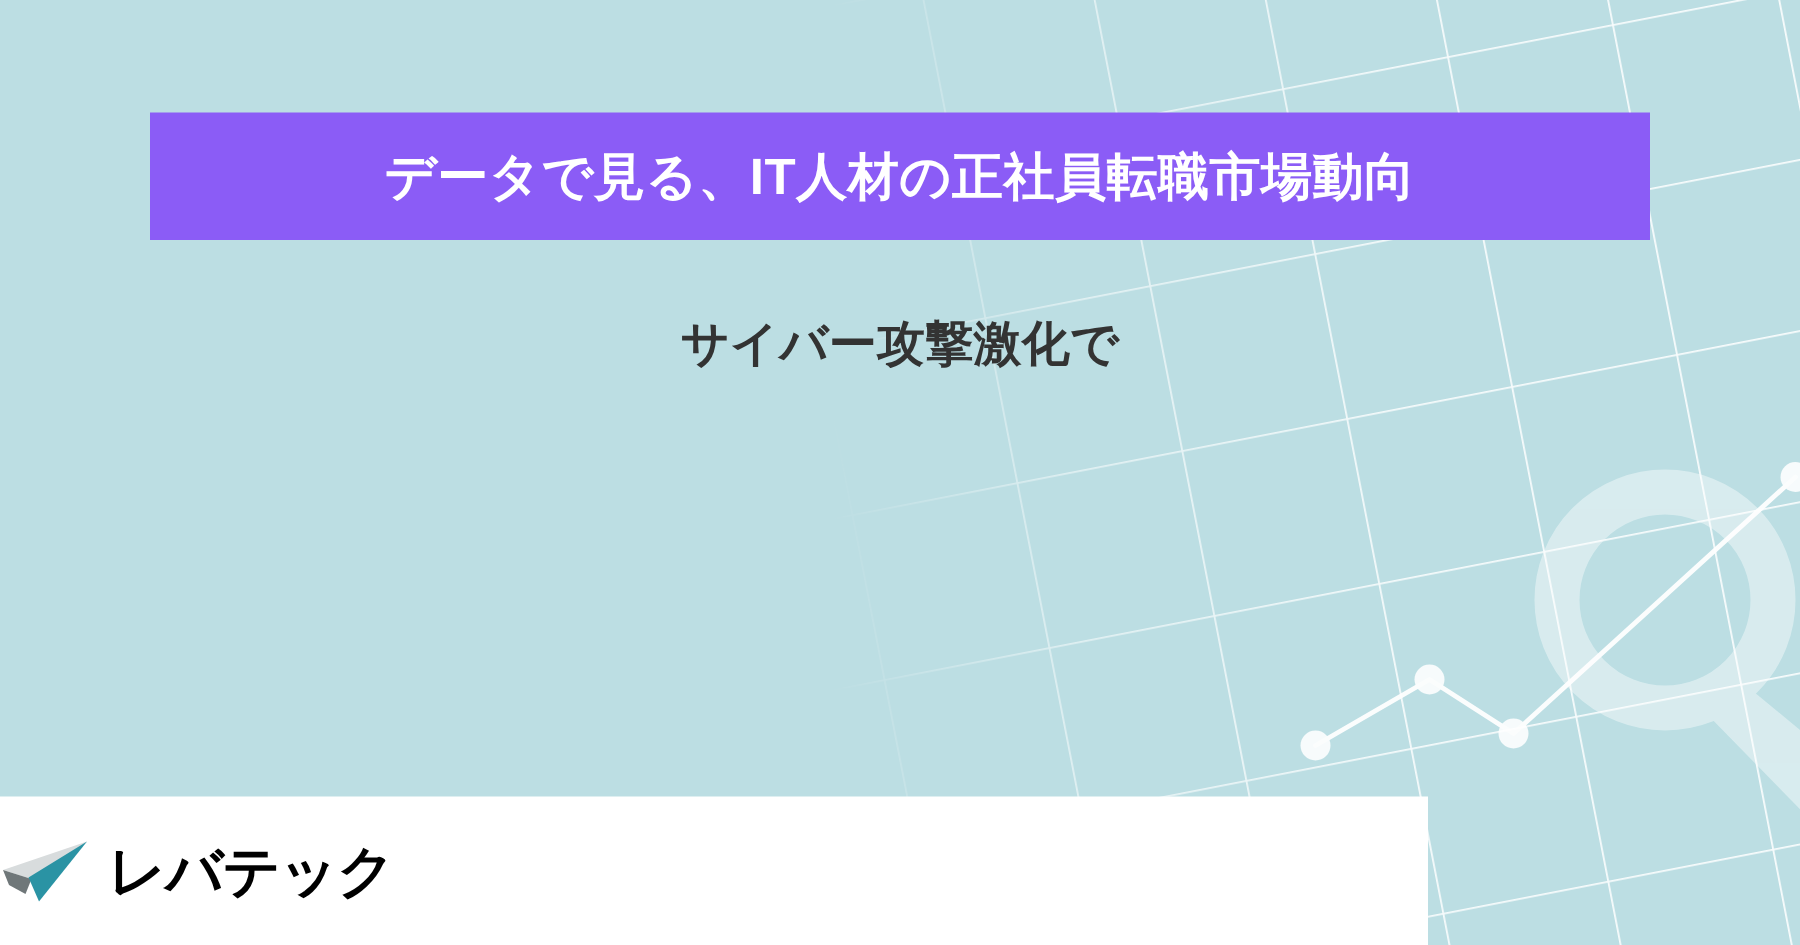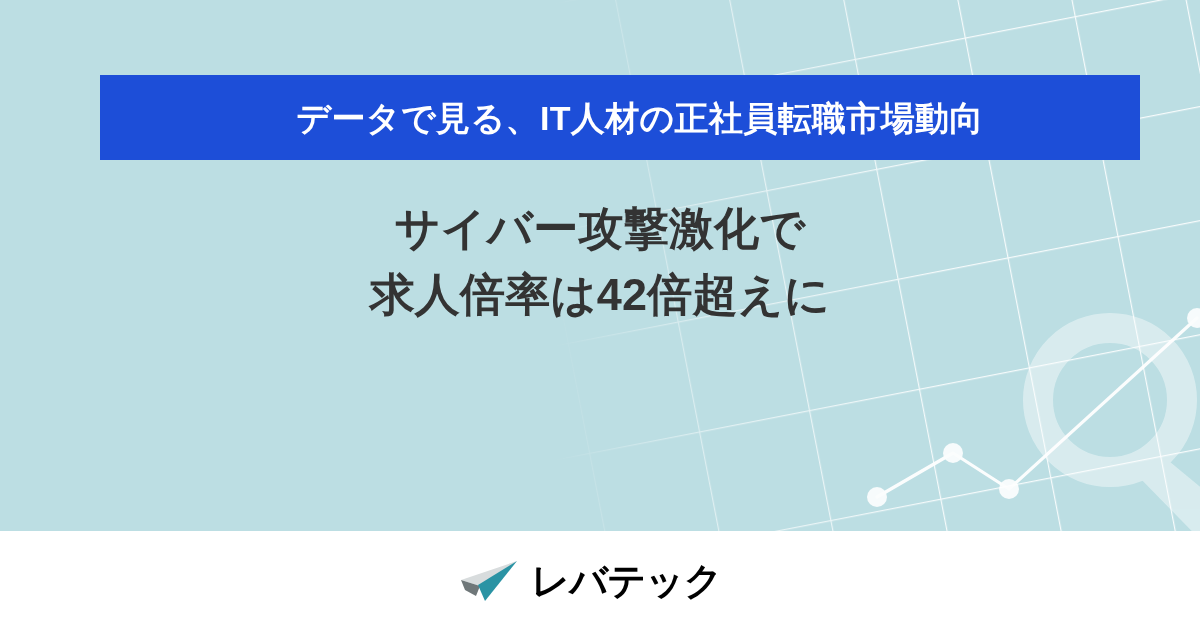--- a/index.html
+++ b/index.html
@@ -43,68 +43,67 @@
     z-index: 1;
   }
 
   
   #eyebrow-banner {
     position: absolute;
     left: 100px;
     top: 75px;
     width: 1000px;
     height: 85px;
-    background: #1d4ed8;
+    background: #8b5cf6;
     display: flex;
     align-items: center;
     justify-content: center;
     z-index: 3;
-    padding-left: 40px;
   }
   #eyebrow-text {
     color: #ffffff;
     font-size: 34px;
     font-weight: 700;
     letter-spacing: 0.01em;
     line-height: 1;
     white-space: nowrap;
     text-align: center;
   }
 
   
   #headline {
     position: absolute;
     left: 0;
     top: 196px;
     width: 1200px;
     z-index: 3;
     text-align: center;
     color: #333333;
-    font-size: 45px;
+    font-size: 32px;
     font-weight: 700;
     line-height: 66px;
     letter-spacing: 0.005em;
   }
   #headline .hl-line {
     display: block;
     white-space: nowrap;
   }
 
   
   #footer {
     position: absolute;
     left: 0;
     top: 531px;
-    width: 1200px;
+    width: 952px;
     height: 99px;
     background: #ffffff;
     z-index: 4;
     display: flex;
     align-items: center;
-    justify-content: center;
+    justify-content: flex-start;
   }
   #logo {
     display: flex;
     align-items: center;
     gap: 10px;
     height: 46px;
   }
   #logo-mark {
     display: block;
     width: 62px;
@@ -158,21 +157,20 @@
   </svg>
 
   <div id="hero"></div>
 
   <div id="eyebrow-banner">
     <div id="eyebrow-text">データで見る、IT人材の正社員転職市場動向</div>
   </div>
 
   <div id="headline">
     <span class="hl-line">サイバー攻撃激化で</span>
-    <span class="hl-line">求人倍率は42倍超えに</span>
   </div>
 
   <div id="footer">
     <div id="logo">
       <svg id="logo-mark" viewBox="0 0 62 42" aria-hidden="true">
         <path d="M2 20 L58 1 L21 26 Z" fill="#d8dcdd"></path>
         <path d="M2 20 L21 26 L17 36 L6 30 Z" fill="#6f7779"></path>
         <path d="M58 1 L26 41 L19 25 Z" fill="#2a93a4"></path>
       </svg>
       <svg id="logo-wordmark" viewBox="0 0 232 44">

